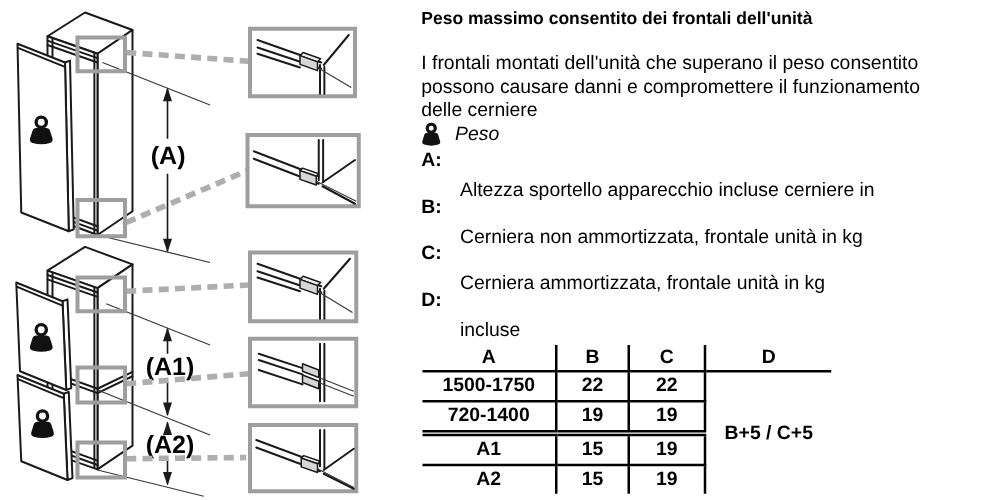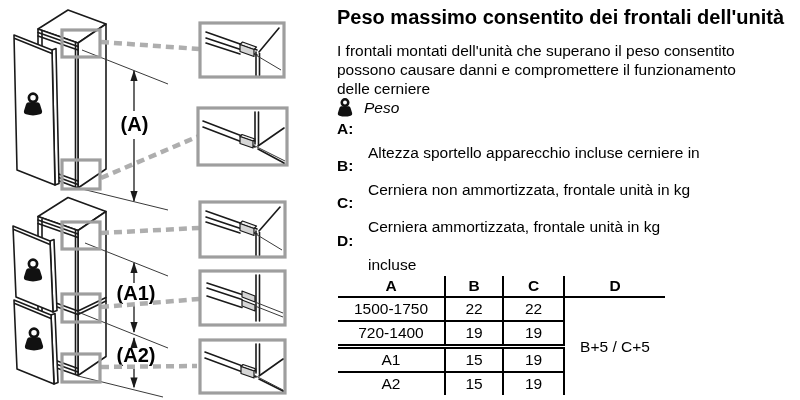--- a/index.html
+++ b/index.html
@@ -18,31 +18,31 @@
   .blk{fill:#d6d6d6;stroke:#1a1a1a;stroke-width:1.2;stroke-linejoin:round;}
   .blkt{fill:#efefef;stroke:#1a1a1a;stroke-width:1.2;stroke-linejoin:round;}
   .dim{stroke:#1a1a1a;stroke-width:1.3;fill:none;}
   .arr{fill:#1a1a1a;stroke:none;}
   .dimlabel{font-family:"Liberation Sans",sans-serif;font-size:20px;font-weight:bold;fill:#000;}
   .ring{stroke:#111;stroke-width:2.7;fill:none;}
   .kb{fill:#111;stroke:none;}
   
   .rightcol{position:absolute;left:337px;top:0;width:462px;height:400px;font-size:15.5px;}
   .rightcol .abs{position:absolute;left:0;}
-  .title{top:6px;font-size:20px;font-weight:bold;white-space:nowrap;}
+  .title{top:6px;font-size:14px;font-weight:bold;white-space:nowrap;}
   .intro{top:41px;line-height:19px;}
   .intro span{display:block;white-space:nowrap;}
   .peso-row{top:98px;height:19px;display:flex;align-items:center;gap:11px;font-style:italic;}
   .legend-item{display:flex;line-height:19px;}
   .legend-item .key{font-weight:bold;width:31px;flex:0 0 31px;}
   .legend-item .txt span{display:block;white-space:nowrap;margin-top:24px;}
   .li-a{top:119px;} .li-b{top:156px;} .li-c{top:193px;} .li-d{top:231px;}
   
   table.spec{position:absolute;left:1px;top:276px;border-collapse:collapse;font-size:15.5px;}
-  table.spec th,table.spec td{padding:0;text-align:center;font-weight:normal;}
+  table.spec th,table.spec td{padding:0;text-align:center;font-weight:bold;}
   table.spec th{height:20px;border-bottom:2px solid #000;font-weight:bold;}
   table.spec td{height:22px;}
   .w-a{width:107px;} .w-b{width:58px;} .w-c{width:61px;} .w-d{width:101px;}
   .vline{border-right:2px solid #000;}
   tr.sep td.vline{border-bottom:2px solid #000;}
   tr.dsep td.vline{border-bottom:5px double #000;}
   td.bold{font-weight:bold;}
   td.dcell{vertical-align:middle;text-align:center;}
 </style>
 </head>

